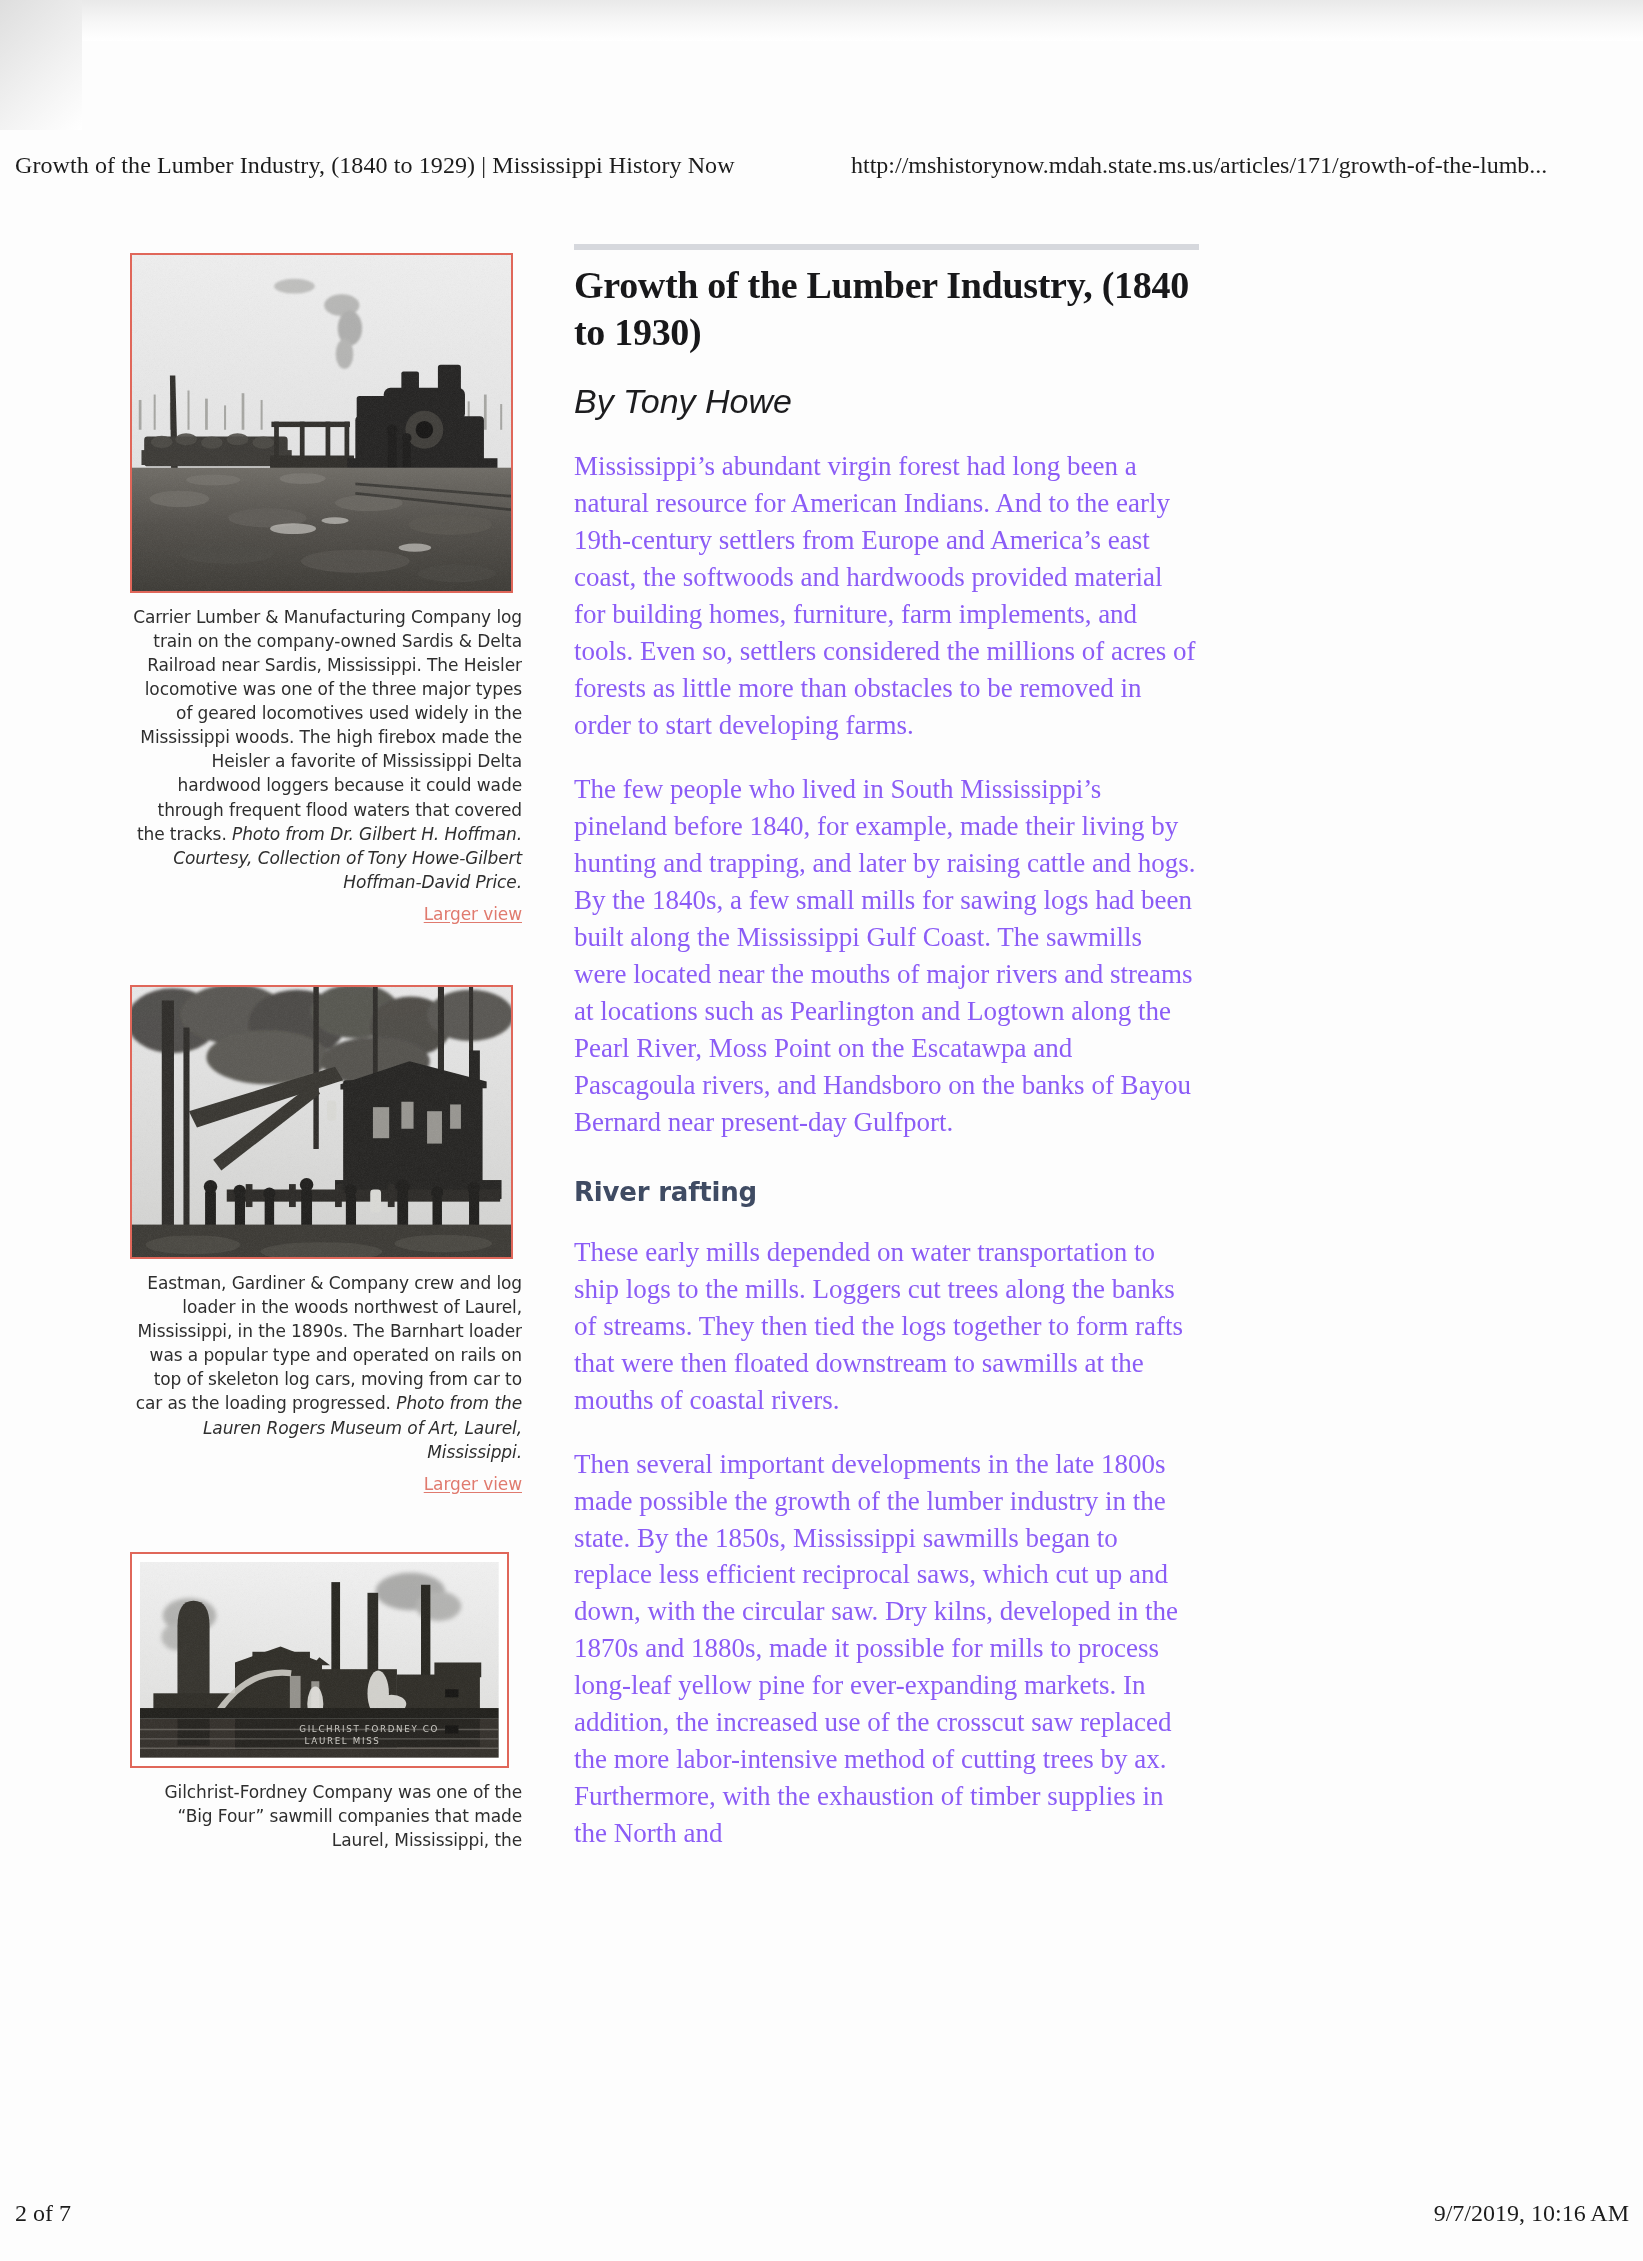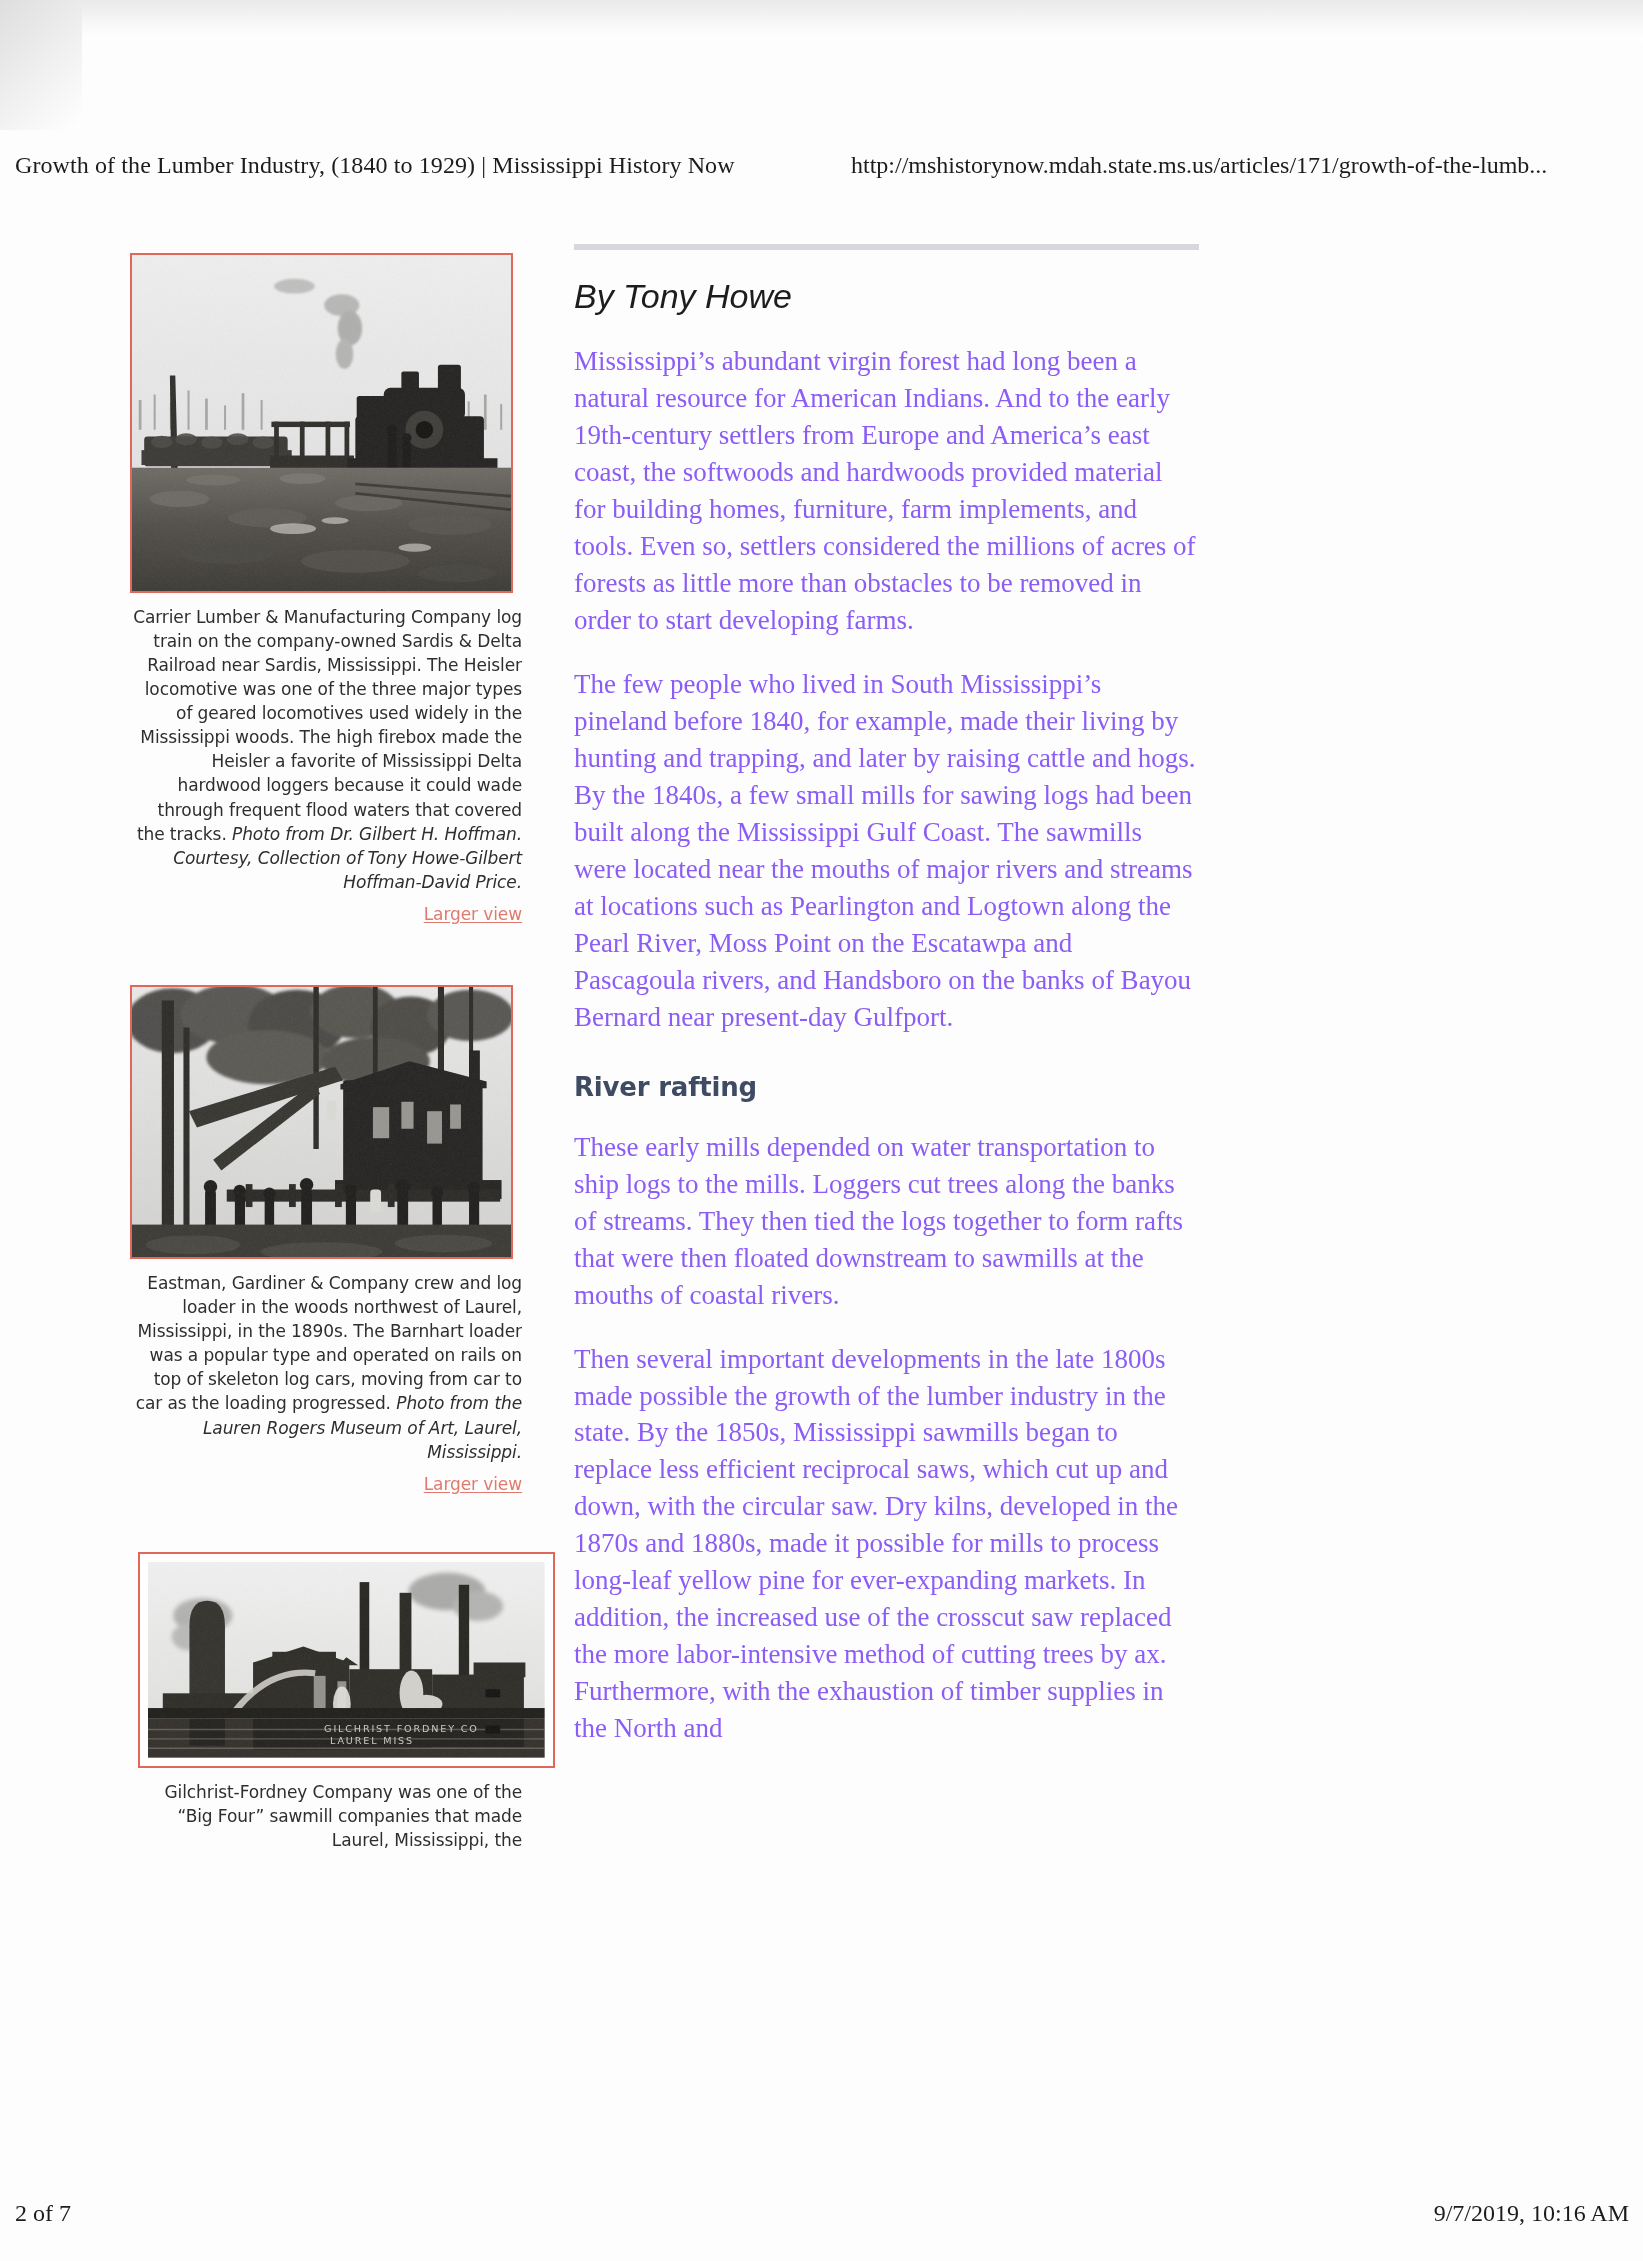--- a/index.html
+++ b/index.html
@@ -466,21 +466,21 @@
           </svg>
         </div>
         <figcaption>
           <span>Eastman, Gardiner &amp; Company crew and log loader in the woods northwest of Laurel, Mississippi, in the 1890s. The Barnhart loader was a popular type and operated on rails on top of skeleton log cars, moving from car to car as the loading progressed.</span>
           <span class="credit">Photo from the Lauren Rogers Museum of Art, Laurel, Mississippi.</span><br>
           <a class="larger-view">Larger view</a>
         </figcaption>
       </figure>
 
       <figure class="figure" style="margin-top:56px;">
-        <div class="photo-frame pad" style="width:417px;height:216px;margin-left:8px;">
+        <div class="photo-frame pad" style="width:379px;height:216px;">
           <svg class="photo-canvas" viewBox="0 0 536 292" preserveAspectRatio="none">
             <defs>
               <linearGradient id="sky3" x1="0" y1="0" x2="0" y2="1">
                 <stop offset="0%" stop-color="#f1f1f1"></stop>
                 <stop offset="100%" stop-color="#dddddb"></stop>
               </linearGradient>
               <filter id="grain3">
                 <feTurbulence type="fractalNoise" baseFrequency="1.0" numOctaves="3"></feTurbulence>
                 <feColorMatrix type="saturate" values="0"></feColorMatrix>
                 <feComponentTransfer>
@@ -562,20 +562,21 @@
       </figure>
 
     </div>
 
     <div class="col-right">
 
       <div class="kicker-wrap">
         <div class="kicker-rule"></div>
       </div>
 
+      <h1 class="article-title">Growth of the Lumber Industry, (1840 to 1930)</h1>
 
       <div class="byline">By Tony Howe</div>
 
       <p class="body-p">Mississippi’s abundant virgin forest had long been a natural resource for American Indians. And to the early 19th-century settlers from Europe and America’s east coast, the softwoods and hardwoods provided material for building homes, furniture, farm implements, and tools. Even so, settlers considered the millions of acres of forests as little more than obstacles to be removed in order to start developing farms.</p>
       <p class="body-p">The few people who lived in South Mississippi’s pineland before 1840, for example, made their living by hunting and trapping, and later by raising cattle and hogs. By the 1840s, a few small mills for sawing logs had been built along the Mississippi Gulf Coast. The sawmills were located near the mouths of major rivers and streams at locations such as Pearlington and Logtown along the Pearl River, Moss Point on the Escatawpa and Pascagoula rivers, and Handsboro on the banks of Bayou Bernard near present-day Gulfport.</p>
 
       <h2 class="section-head">River rafting</h2>
 
       <p class="body-p">These early mills depended on water transportation to ship logs to the mills. Loggers cut trees along the banks of streams. They then tied the logs together to form rafts that were then floated downstream to sawmills at the mouths of coastal rivers.</p>
       <p class="body-p">Then several important developments in the late 1800s made possible the growth of the lumber industry in the state. By the 1850s, Mississippi sawmills began to replace less efficient reciprocal saws, which cut up and down, with the circular saw. Dry kilns, developed in the 1870s and 1880s, made it possible for mills to process long-leaf yellow pine for ever-expanding markets. In addition, the increased use of the crosscut saw replaced the more labor-intensive method of cutting trees by ax. Furthermore, with the exhaustion of timber supplies in the North and</p>

